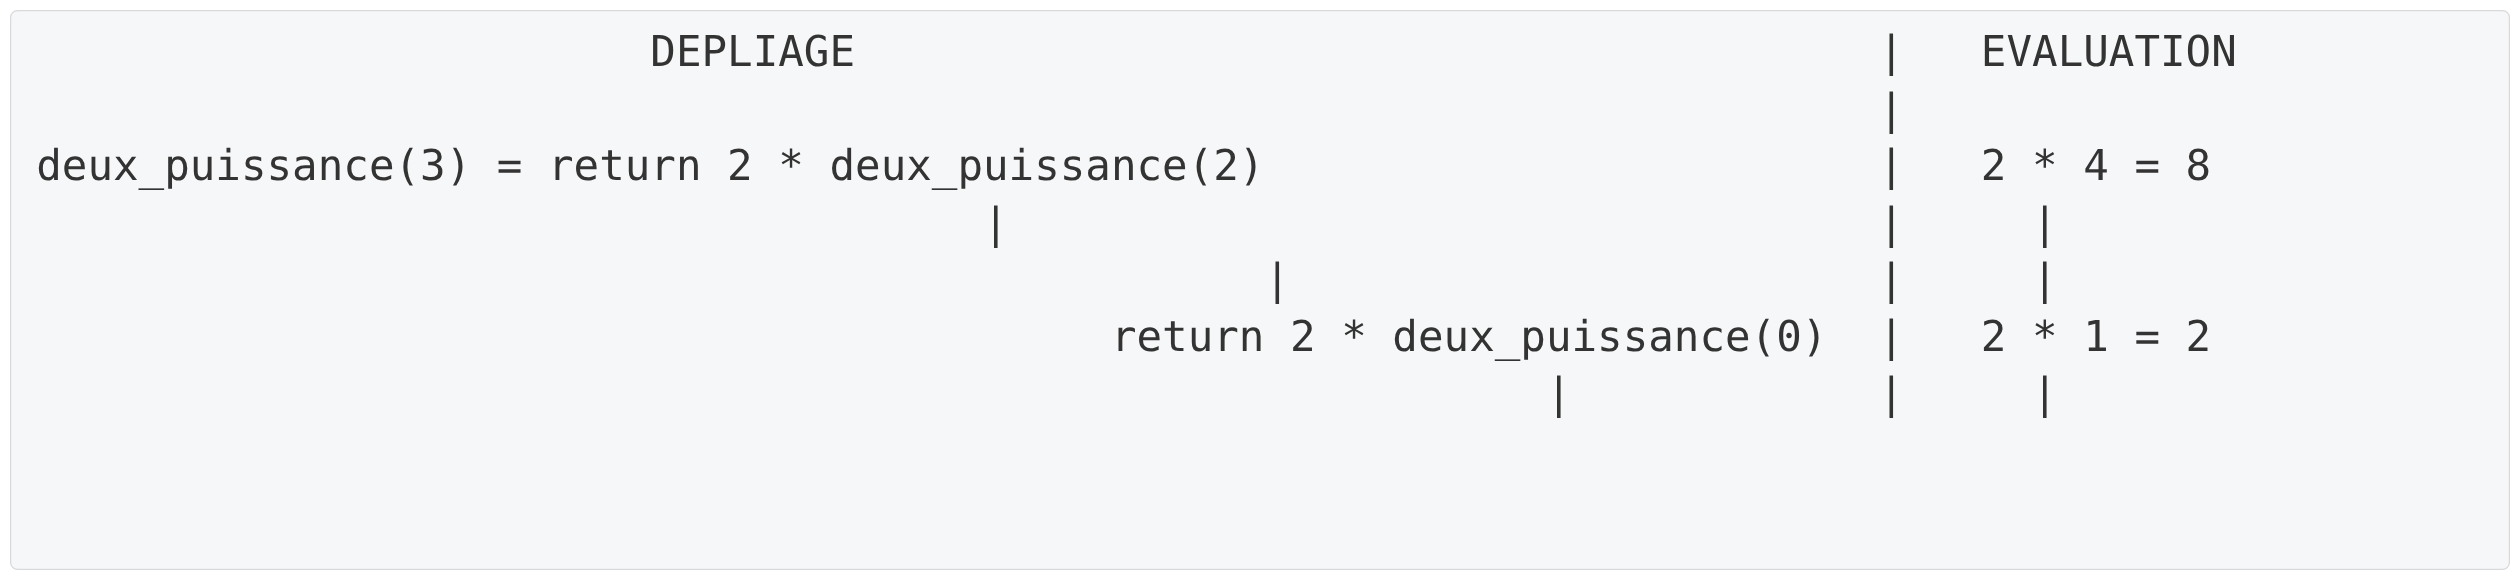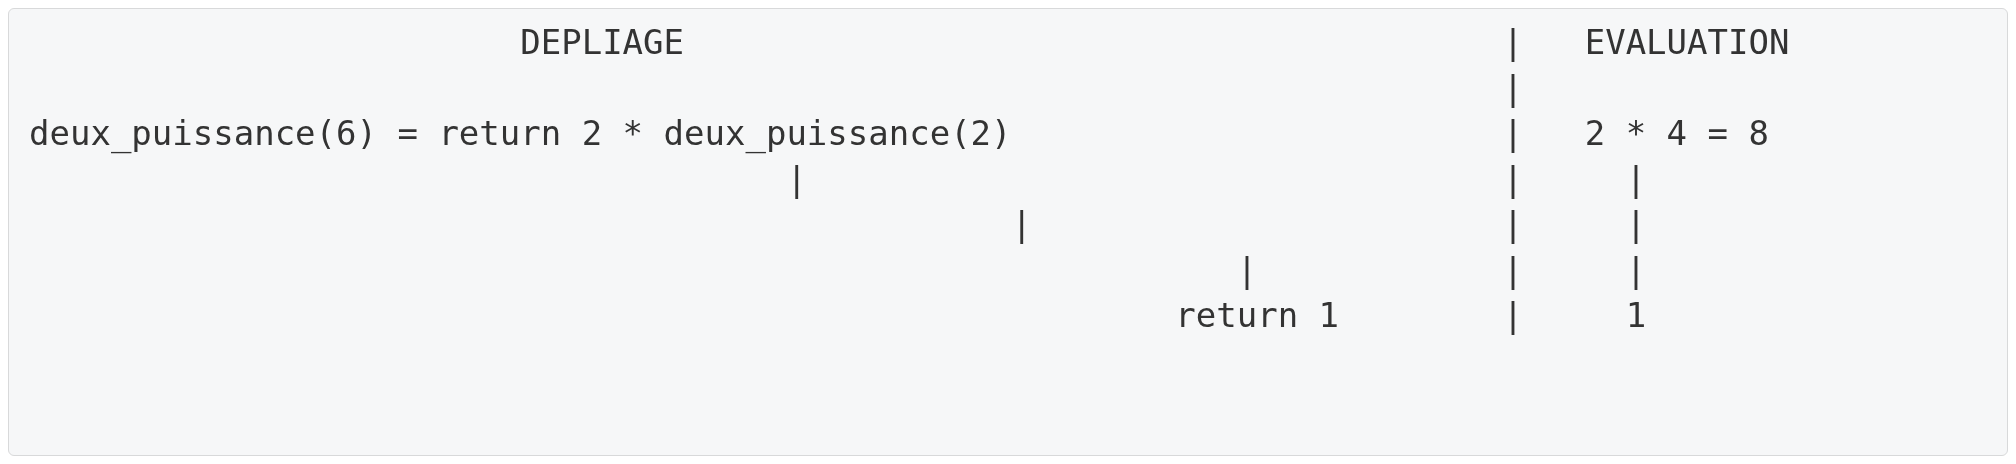--- a/index.html
+++ b/index.html
@@ -44,20 +44,20 @@
   }
 </style>
 </head>
 <body>
 
 <div class="page">
   <div class="code-block">
     <div class="trace">
       <div class="trace-line">                        DEPLIAGE                                        |   EVALUATION</div>
       <div class="trace-line">                                                                        |</div>
-      <div class="trace-line">deux_puissance(6) = return 2 * deux_puissance(2)                        |   2 * 4 = 8</div>
+      <div class="trace-line">deux_puissance(3) = return 2 * deux_puissance(2)                        |   2 * 4 = 8</div>
       <div class="trace-line">                                     |                                  |     |</div>
       <div class="trace-line">                                                |                       |     |</div>
+      <div class="trace-line">                                          return 2 * deux_puissance(0)  |   2 * 1 = 2</div>
       <div class="trace-line">                                                           |            |     |</div>
-      <div class="trace-line">                                                        return 1        |     1</div>
     </div>
   </div>
 </div>
 
 </body></html>

